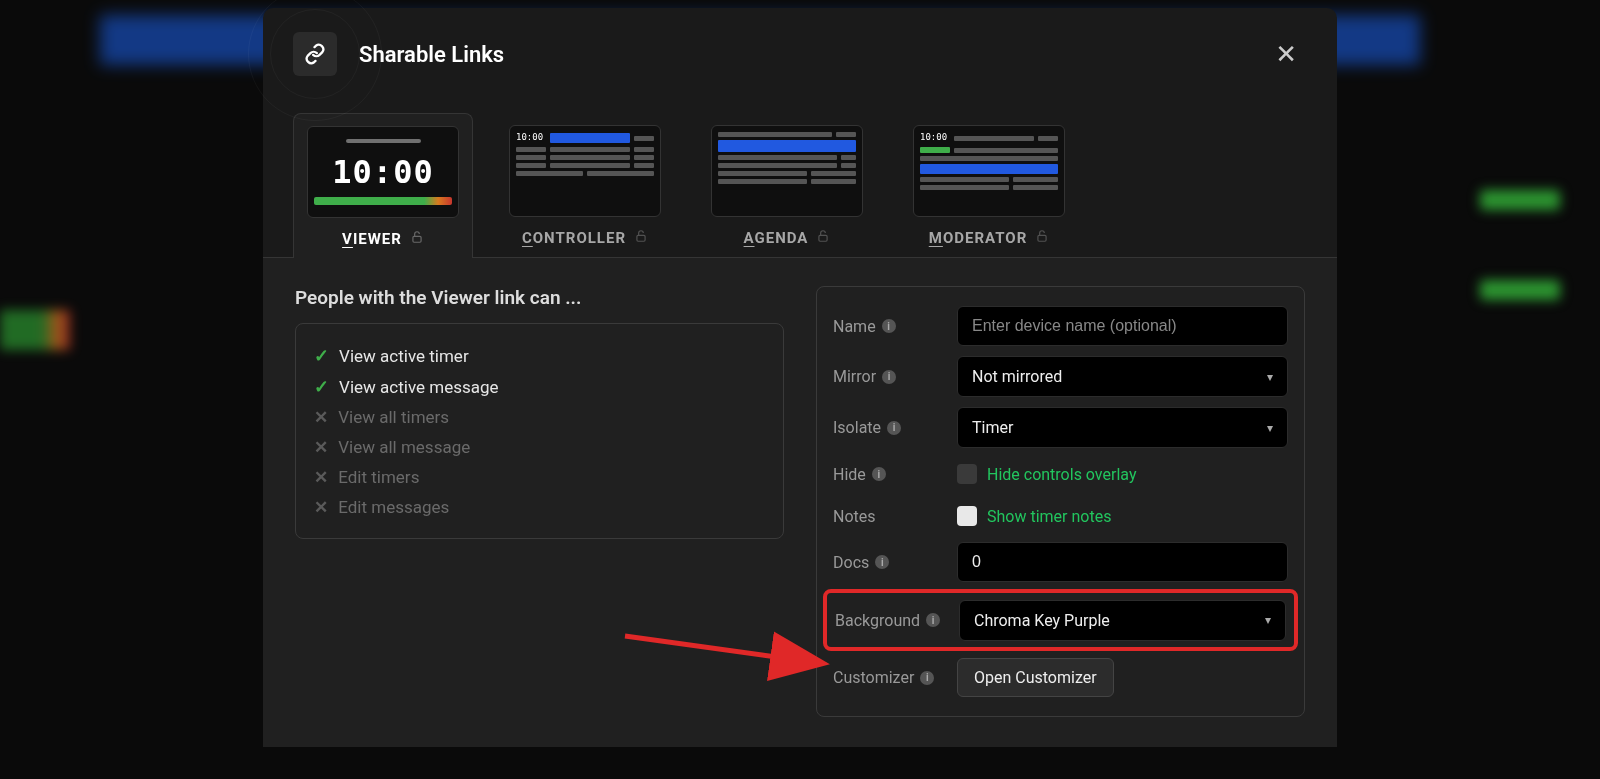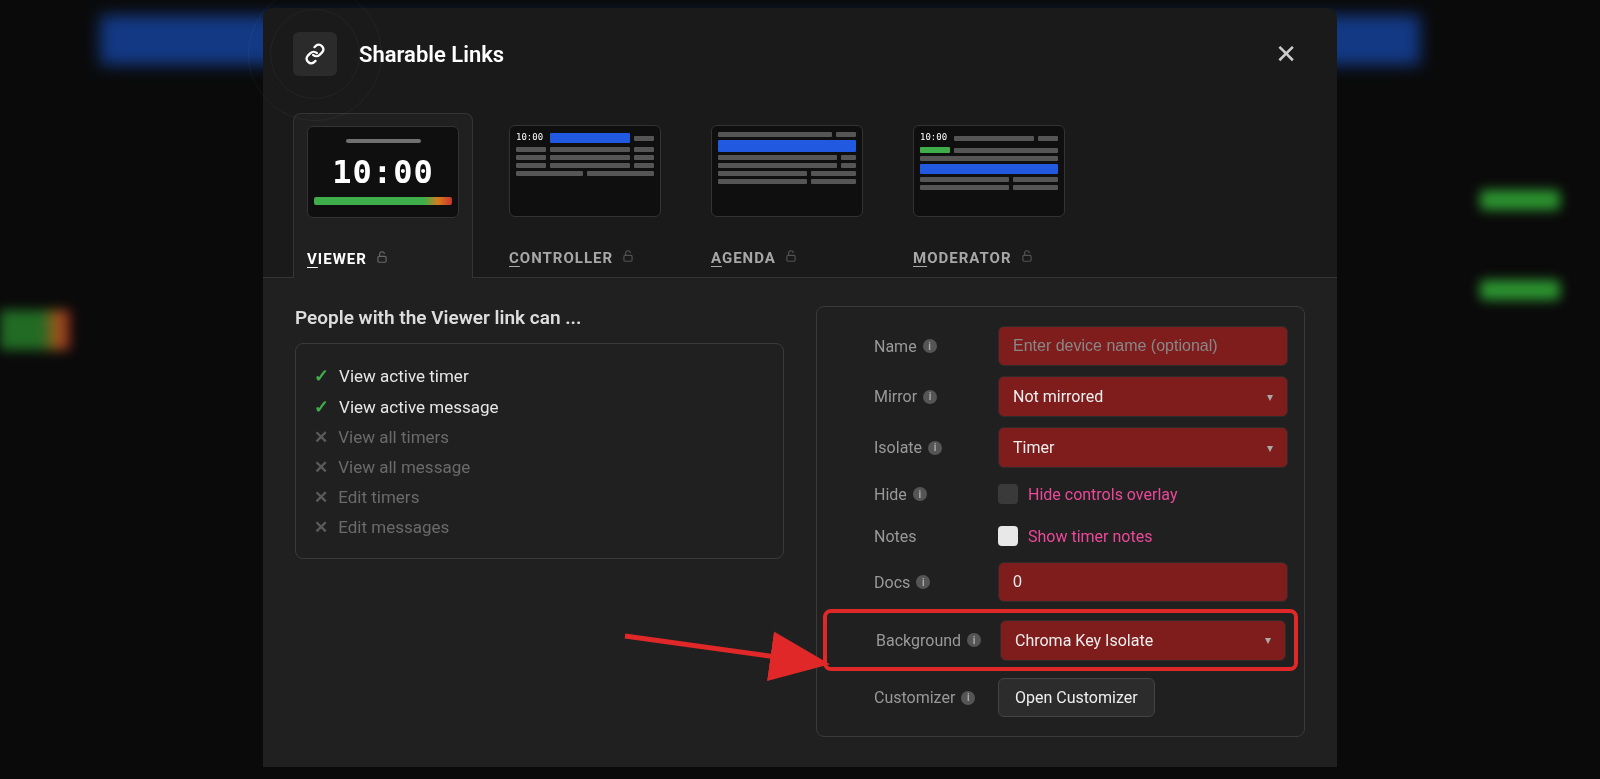--- a/index.html
+++ b/index.html
@@ -84,25 +84,25 @@
     .close-btn { font-size: 26px; color: #ccc; cursor: pointer; padding: 4px 8px; }
     .tabs-row {
       display: flex;
       gap: 22px;
       padding: 12px 30px 0 30px;
       align-items: flex-end;
     }
     .tab {
       display: flex;
       flex-direction: column;
+      align-items: center;
       cursor: pointer;
       padding: 12px 13px 10px;
       border-radius: 8px 8px 0 0;
       border: 1px solid transparent;
-      gap: 20px;
     }
     .tab.active {
       background: #202020;
       border: 1px solid #353535;
       border-bottom: none;
     }
     .tab-preview {
       width: 152px;
       height: 92px;
       background: #0f0f0f;
@@ -150,37 +150,37 @@
     .perm.on { color: #e6e6e6; }
     .perm.off { color: #6a6a6a; }
     .check { color: #3fae4a; font-weight: 900; font-size: 18px; }
     .xmark { color: #5a5a5a; font-weight: 900; font-size: 17px; }
     .docs-link { color: #bbb; font-size: 16px; font-weight: 500; cursor:pointer; display:flex; align-items:center; gap:5px;}
     .options-body {
       border: 1px solid #3a3a3a;
       border-radius: 8px;
       padding: 14px 16px;
     }
-    .opt-row { display: flex; align-items: center; padding: 5px 0; gap: 12px; min-height: 42px; margin-left: 41px;}
+    .opt-row { display: flex; align-items: center; padding: 5px 0; gap: 12px; min-height: 42px;}
     .opt-label { width: 112px; font-size: 16px; color: #999; display:flex; align-items:center; gap:6px;}
     .info-icon { width:14px; height:14px; background:#555; border-radius:50%; display:inline-flex; align-items:center; justify-content:center; font-size:10px; color:#aaa; font-weight:700; }
     .control { flex: 1; }
     .input, .select {
       width: 100%;
-      background: #7f1d1d;
+      background: #000000;
       border: 1px solid #2c2c2c;
       border-radius: 6px;
       padding: 10px 14px;
       color: #eee;
       font-size: 16px;
     }
     .input::placeholder { color: #888; }
     .select { display:flex; justify-content:space-between; align-items:center; cursor:pointer; }
     .chev { color: #aaa; font-size: 12px; }
-    .checkbox-row { display:flex; align-items:center; gap:10px; font-size:16px; color:#ec4899;}
+    .checkbox-row { display:flex; align-items:center; gap:10px; font-size:16px; color:#22c55e;}
     .checkbox { width:20px; height:20px; background:#e8e8e8; border-radius:4px; }
     .checkbox.dark { background:#3a3a3a; }
     .btn {
       background: #2c2c2c;
       border: 1px solid #444;
       border-radius: 6px;
       padding: 9px 16px;
       color: #eee;
       font-size: 16px;
       cursor: pointer;
@@ -458,21 +458,21 @@
         </div>
 
         <div class="highlighted-row">
           <div class="opt-row" style="padding:0">
             <div class="opt-label">
                 <span>Background</span>
                 <span class="info-icon">i</span>
               </div>
             <div class="control">
                 <div class="select">
-                  <span>Chroma Key Isolate</span>
+                  <span>Chroma Key Purple</span>
                   <span class="chev">▾</span>
                 </div>
               </div>
           </div>
         </div>
 
         <div class="opt-row">
           <div class="opt-label">
               <span>Customizer</span>
               <span class="info-icon">i</span>

